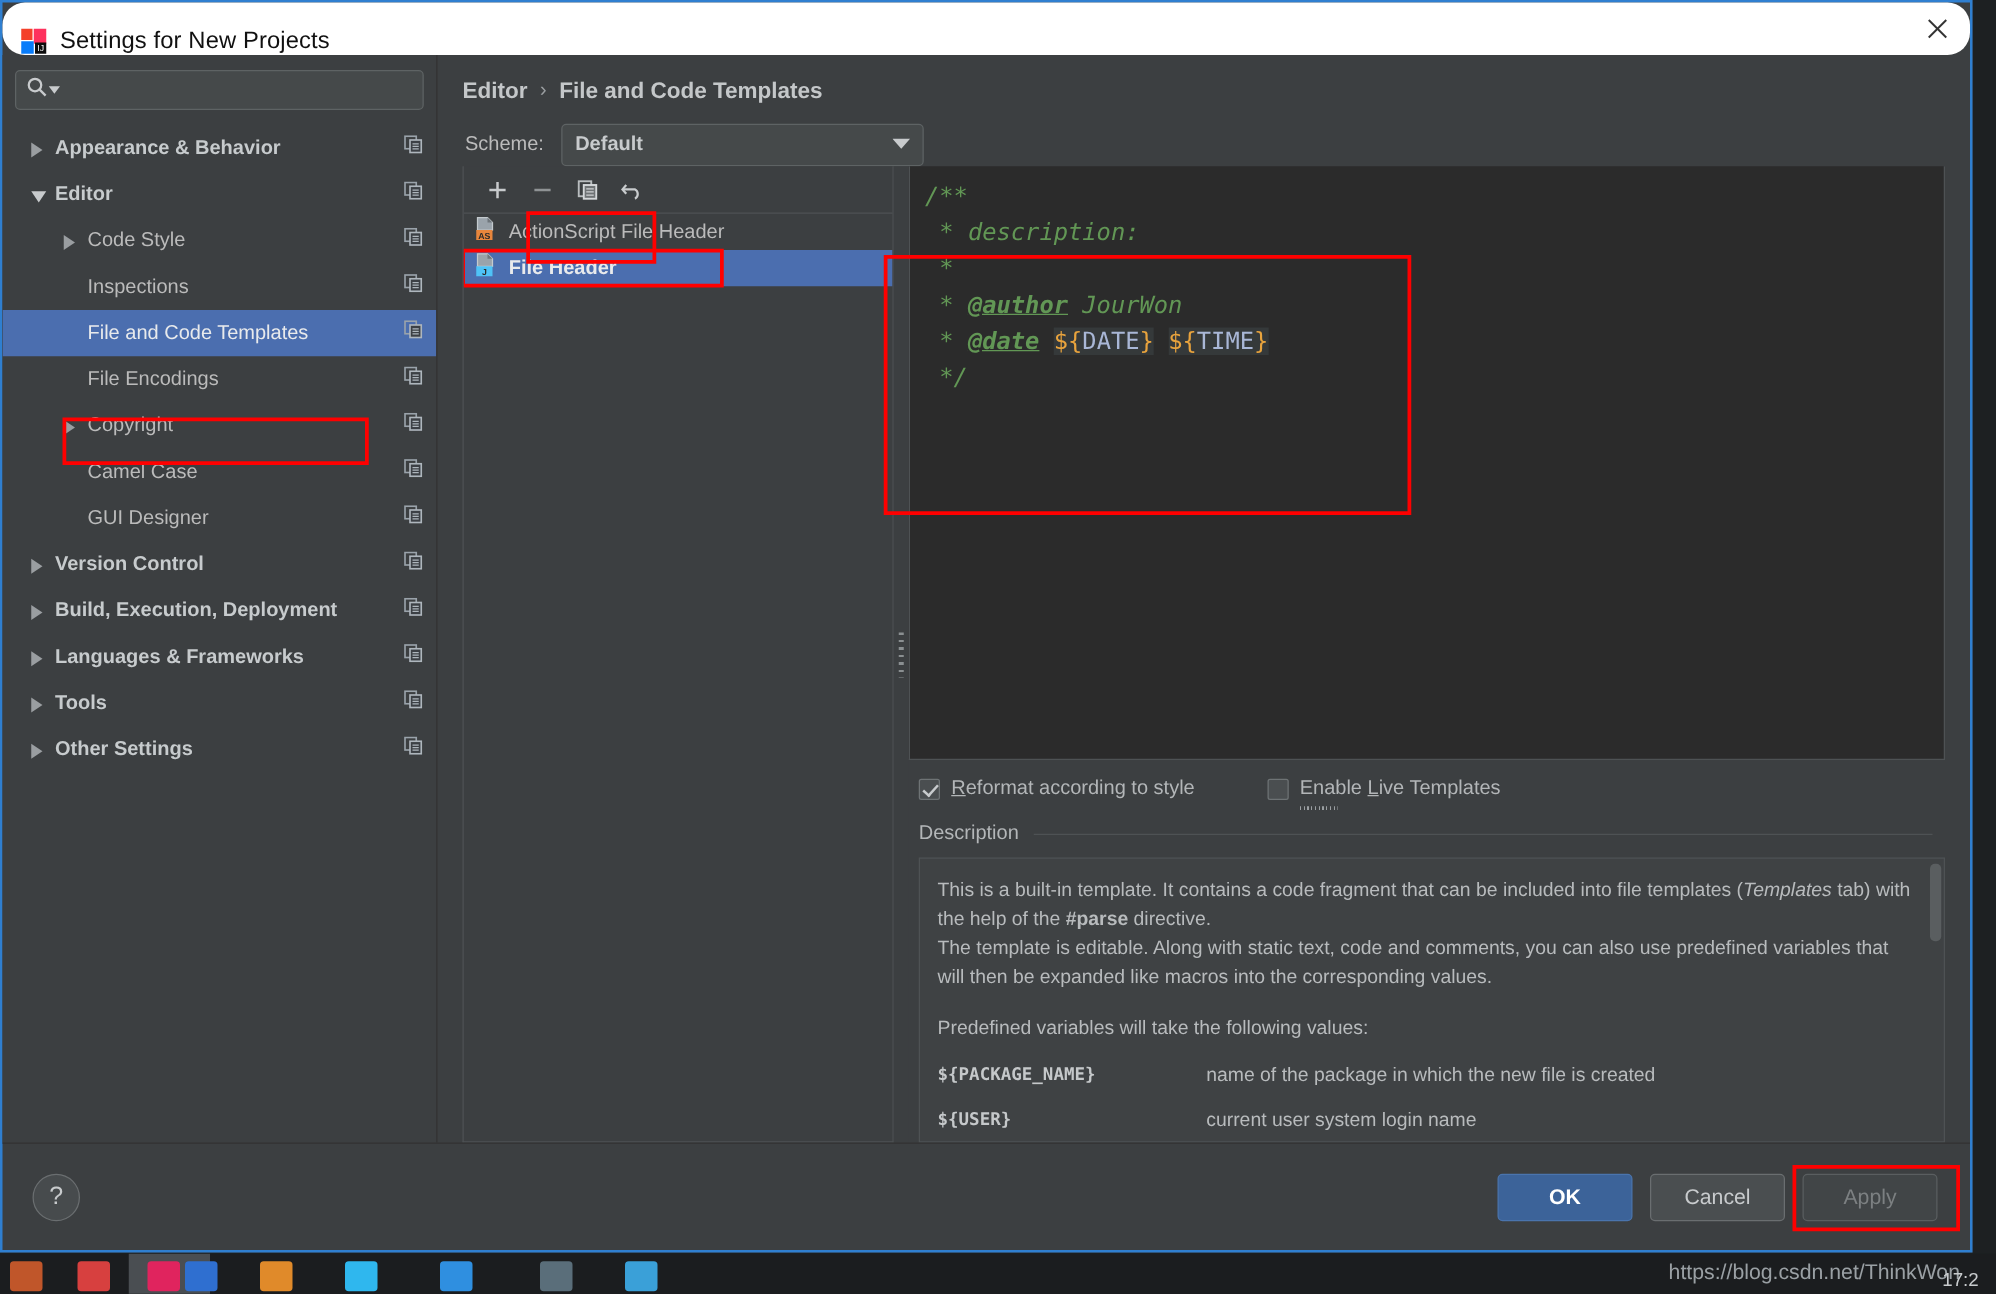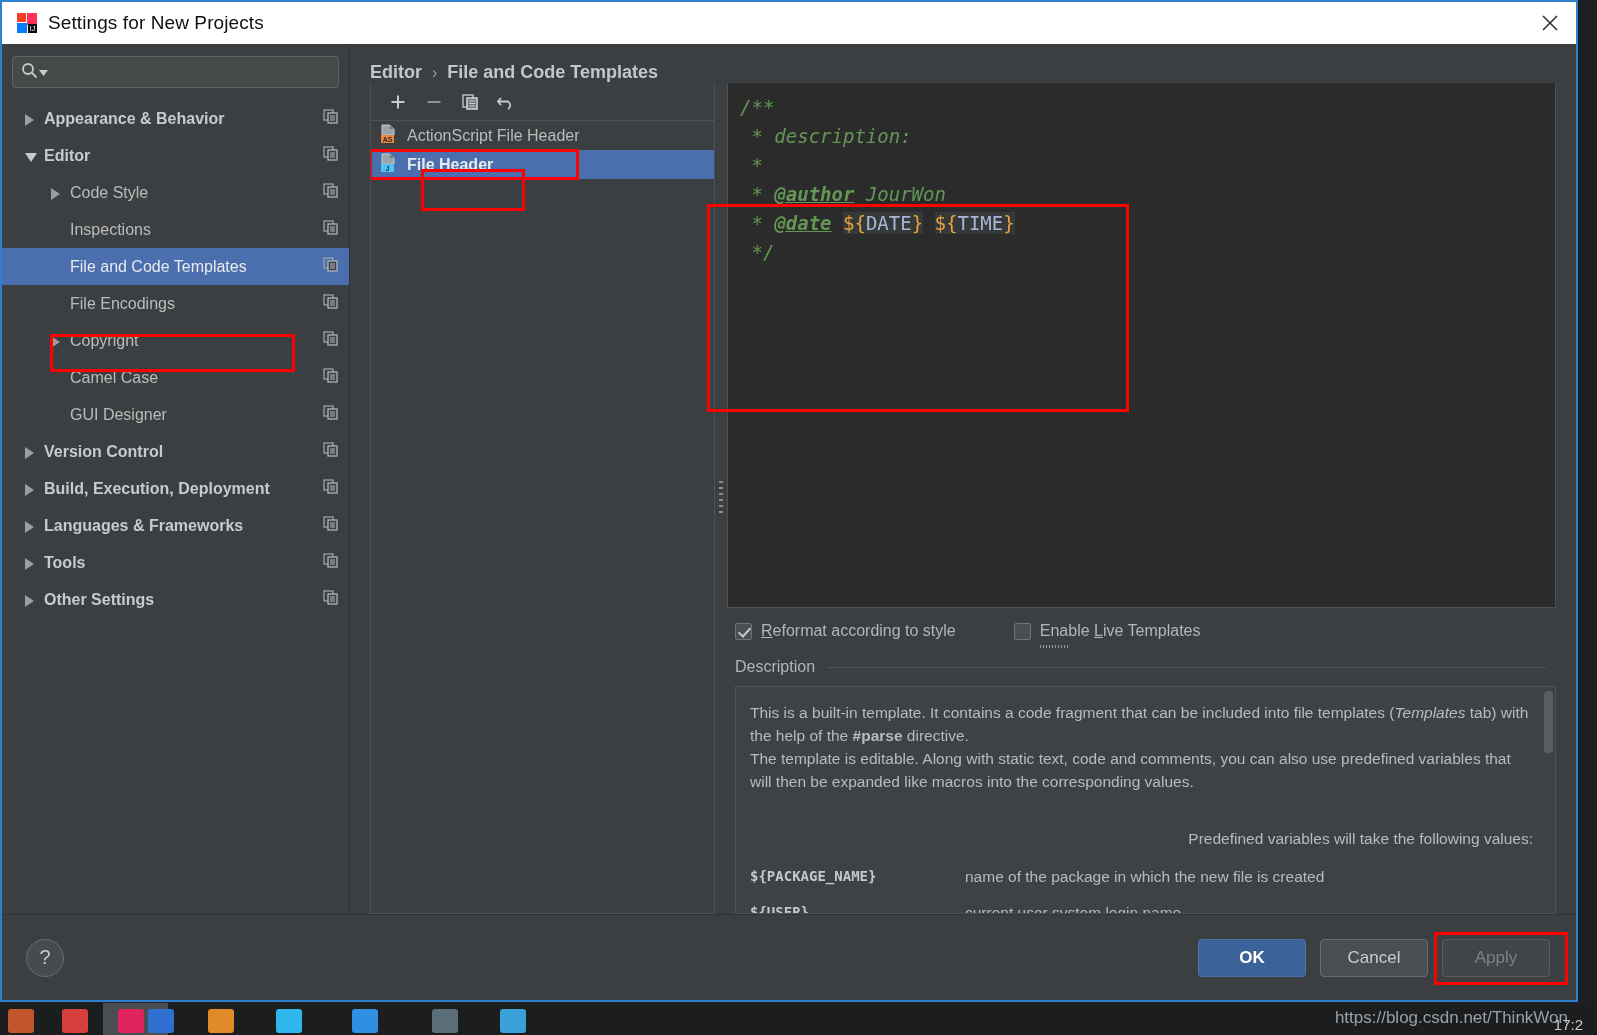--- a/index.html
+++ b/index.html
@@ -24,22 +24,23 @@
 
   
   #dialog {
     position: absolute; left: 0; top: 0; width: 1578px; height: 1002px;
     border: 2px solid #2f7fd0;
     background: #3c3f41;
     display: flex; flex-direction: column;
   }
   #titlebar {
     height: 42px; background: #ffffff;
-    display: flex; align-items: center; flex: 0 0 42px;
+    display: flex; align-items: flex-end; flex: 0 0 42px;
     position: relative;
+    border-radius: 18px;
   }
   #app-icon {
     width: 22px; height: 22px; margin-left: 14px; margin-right: 10px;
     position: relative; flex: 0 0 22px;
   }
   #title-text { font-size: 19px; color: #111; letter-spacing: .1px; }
   #close-btn {
     position: absolute; right: 0; top: 0; width: 52px; height: 42px;
     display: flex; align-items: center; justify-content: center;
     cursor: pointer;
@@ -197,21 +198,21 @@
   #desc-section { padding: 4px 0 0 8px; flex: 0 0 auto; }
   #desc-title-row { display: flex; align-items: center; gap: 12px; padding-right: 10px; }
   #desc-title { font-size: 16px; color: #b3b6b8; }
   #desc-rule { flex: 1 1 auto; height: 1px; background: #4e5254; }
   #desc-box {
     margin-top: 10px; height: 228px; background: #3f4244;
     border: 1px solid #4e5254; position: relative; overflow: hidden;
     padding: 14px 22px 0 14px;
   }
   #desc-box p { font-size: 15.5px; color: #b8bbbd; line-height: 23px; }
-  #desc-box p.gap { margin-top: 34px; text-align: right; }
+  #desc-box p.gap { margin-top: 18px; }
   #desc-box i { font-style: italic; }
   #desc-box b.parse { font-weight: bold; }
   .var-row { display: flex; margin-top: 18px; }
   .var-name {
     width: 215px; flex: 0 0 215px; font-family: "DejaVu Sans Mono", monospace;
     font-size: 14px; font-weight: bold; color: #c5c8ca;
   }
   .var-desc { font-size: 15.5px; color: #b8bbbd; }
   #desc-scroll {
     position: absolute; right: 2px; top: 4px; width: 9px; height: 62px;
@@ -482,20 +483,31 @@
     </div>
 
     <div id="content">
 
       <div id="breadcrumb">
         <span>Editor</span>
         <span class="sep">›</span>
         <span>File and Code Templates</span>
       </div>
 
+      <div id="scheme-row">
+        <div id="scheme-label">Scheme:</div>
+        <div id="scheme-select">
+          <span>Default</span>
+          <span class="chev">
+            <svg width="14" height="10" viewBox="0 0 14 10">
+                <polygon points="0,1 14,1 7,9" fill="#c8cbcd"></polygon>
+              </svg>
+          </span>
+        </div>
+      </div>
 
 
       <div id="panes">
 
         <div id="list-pane">
           <div id="list-toolbar">
             <div class="tb-btn">
               <svg width="18" height="18" viewBox="0 0 18 18">
                 <line x1="9" y1="2.5" x2="9" y2="15.5" stroke="#c8cbcd" stroke-width="2"></line>
                 <line x1="2.5" y1="9" x2="15.5" y2="9" stroke="#c8cbcd" stroke-width="2"></line>

